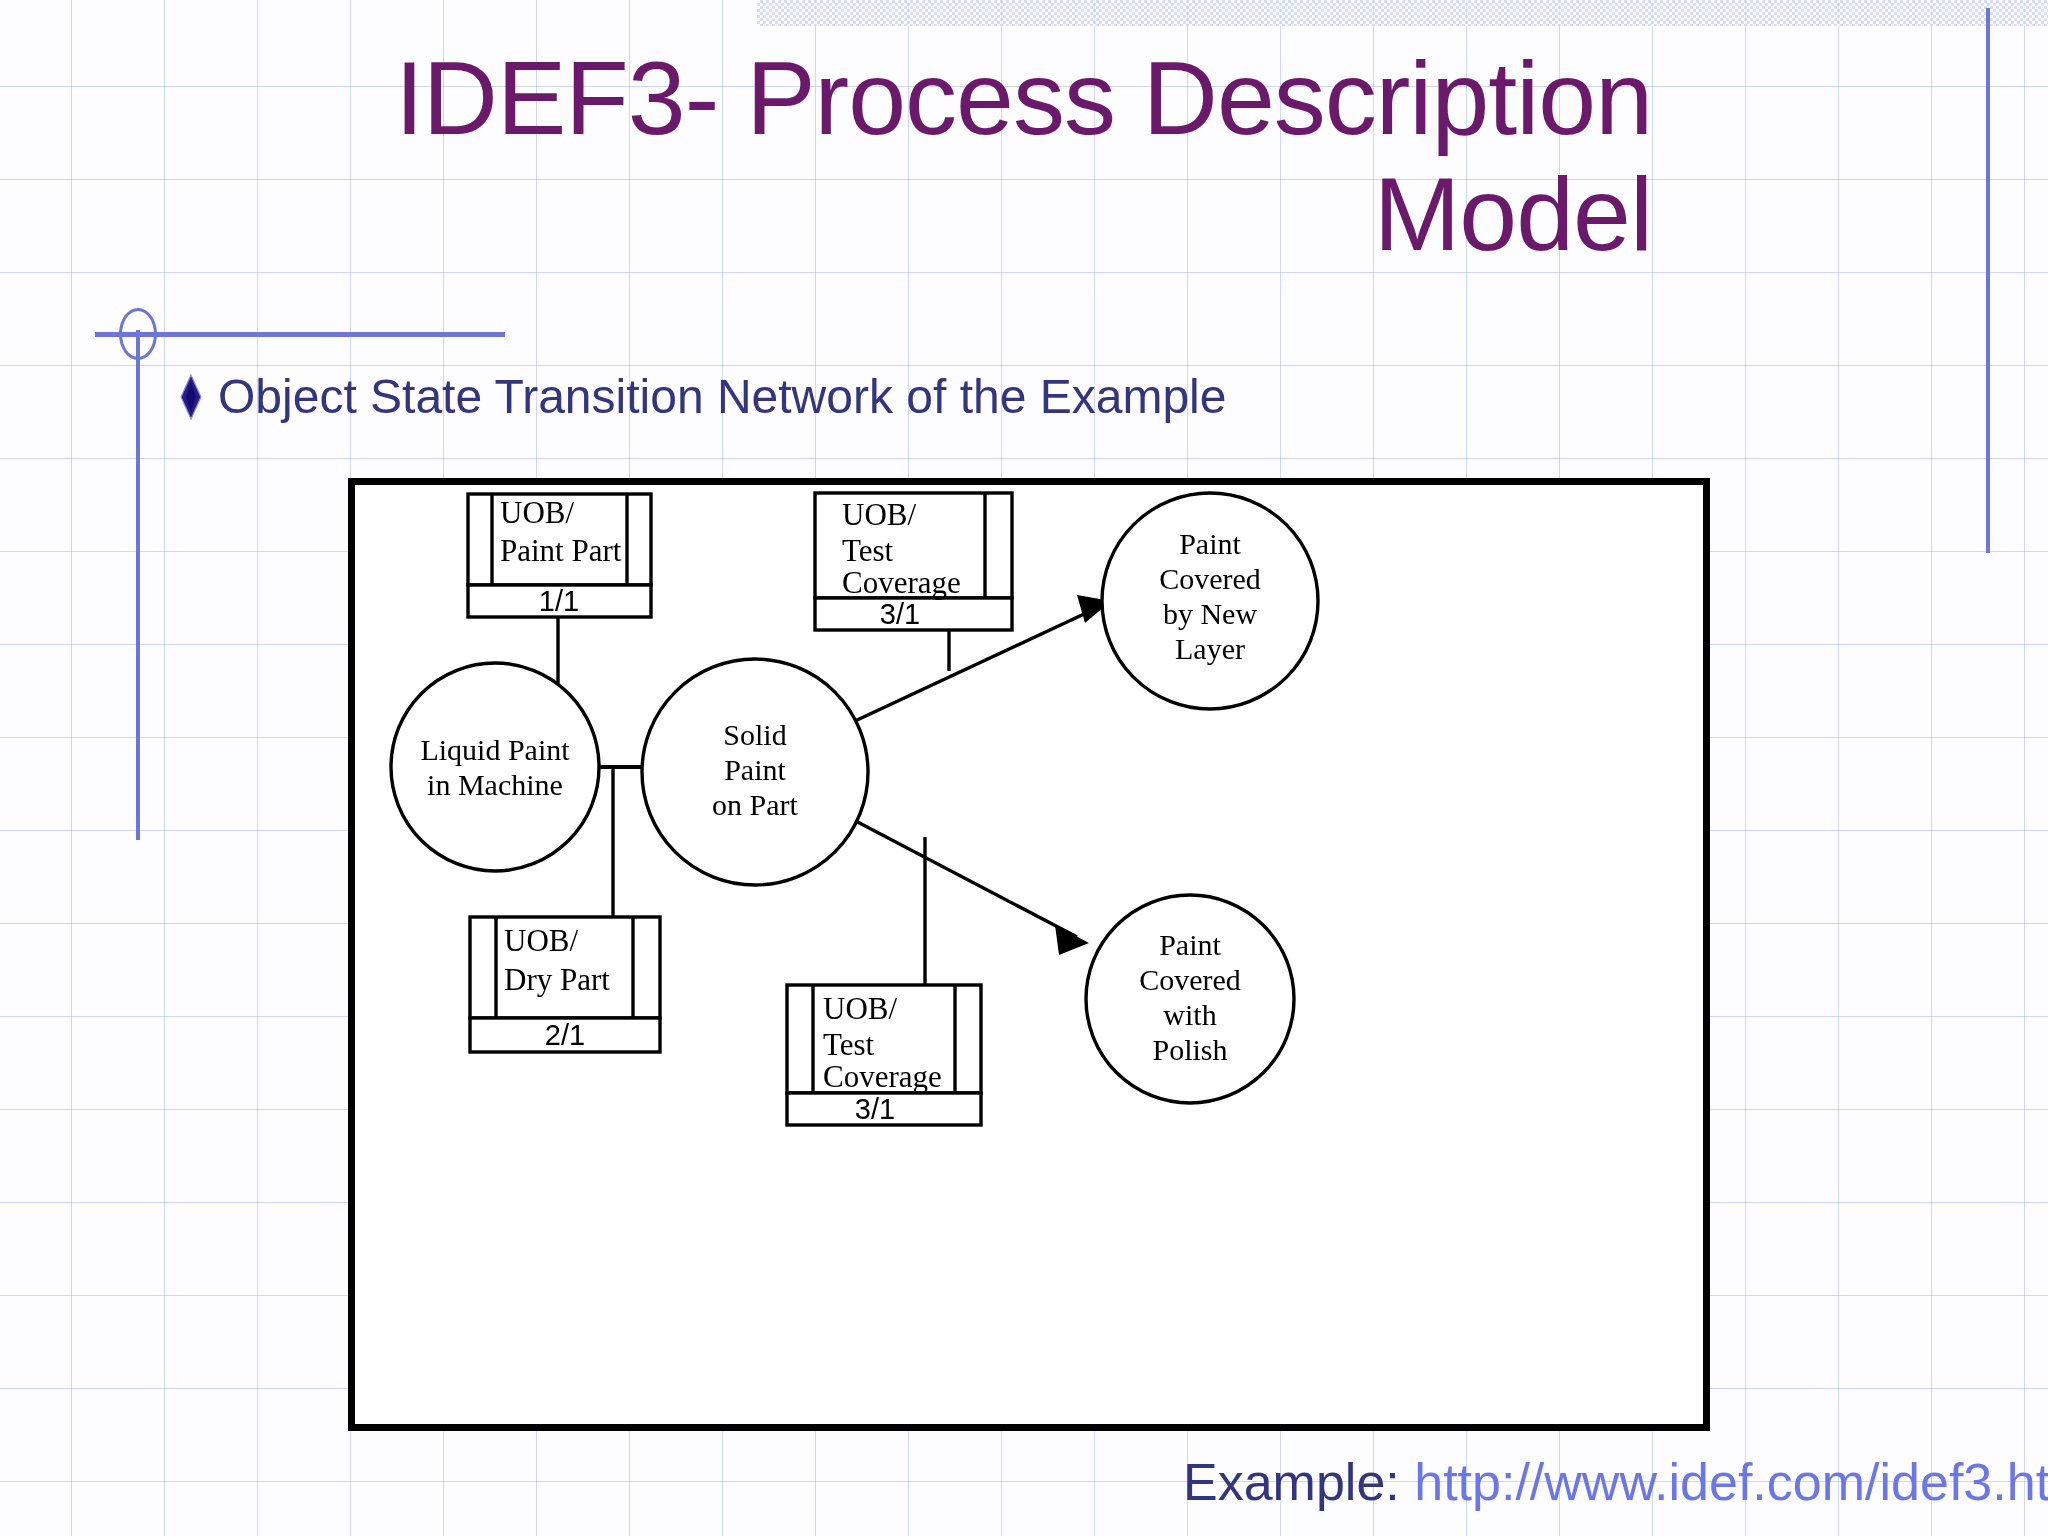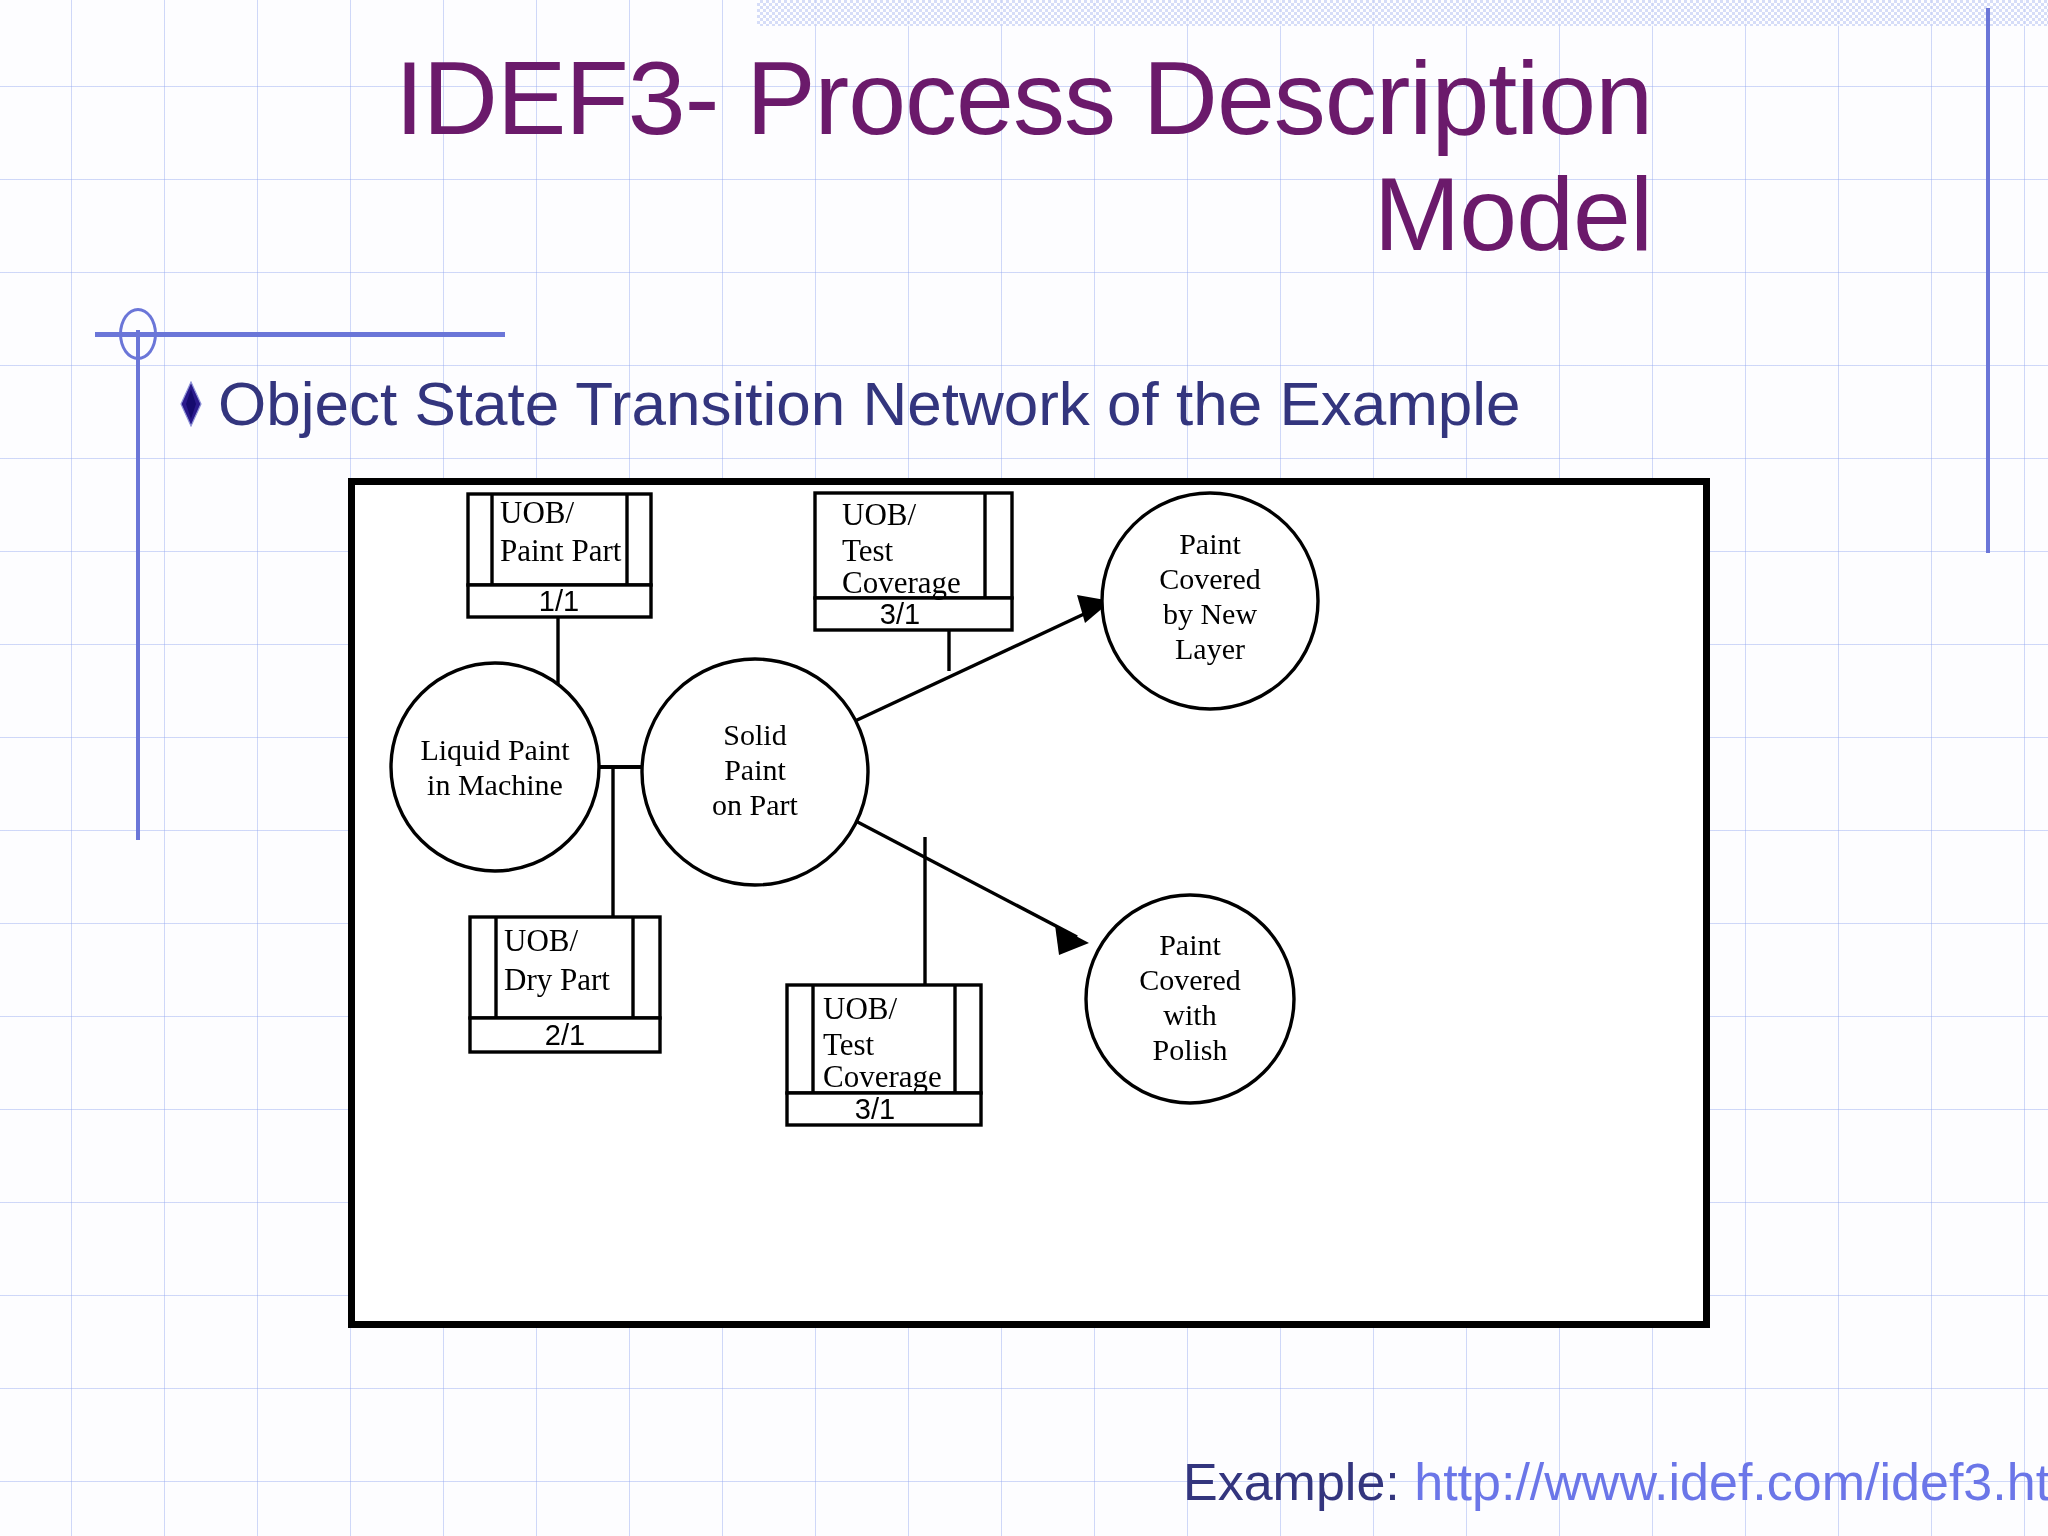--- a/index.html
+++ b/index.html
@@ -98,32 +98,32 @@
   }
   #bullet-diamond {
     width: 46px;
     height: 46px;
     flex: 0 0 auto;
     position: relative;
   }
   #bullet-diamond svg { display: block; }
   #bullet-text {
     color: #33357e;
-    font-size: 62px;
+    font-size: 48px;
     line-height: 1;
     white-space: nowrap;
   }
 
   
   #diagram {
     position: absolute;
     left: 348px;
     top: 478px;
     width: 1362px;
-    height: 850px;
+    height: 953px;
     border: 7px solid #000000;
     box-sizing: border-box;
     background: #ffffff;
   }
   #diagram-svg {
     position: absolute;
     left: 0;
     top: 0;
   }
   .node-label {

